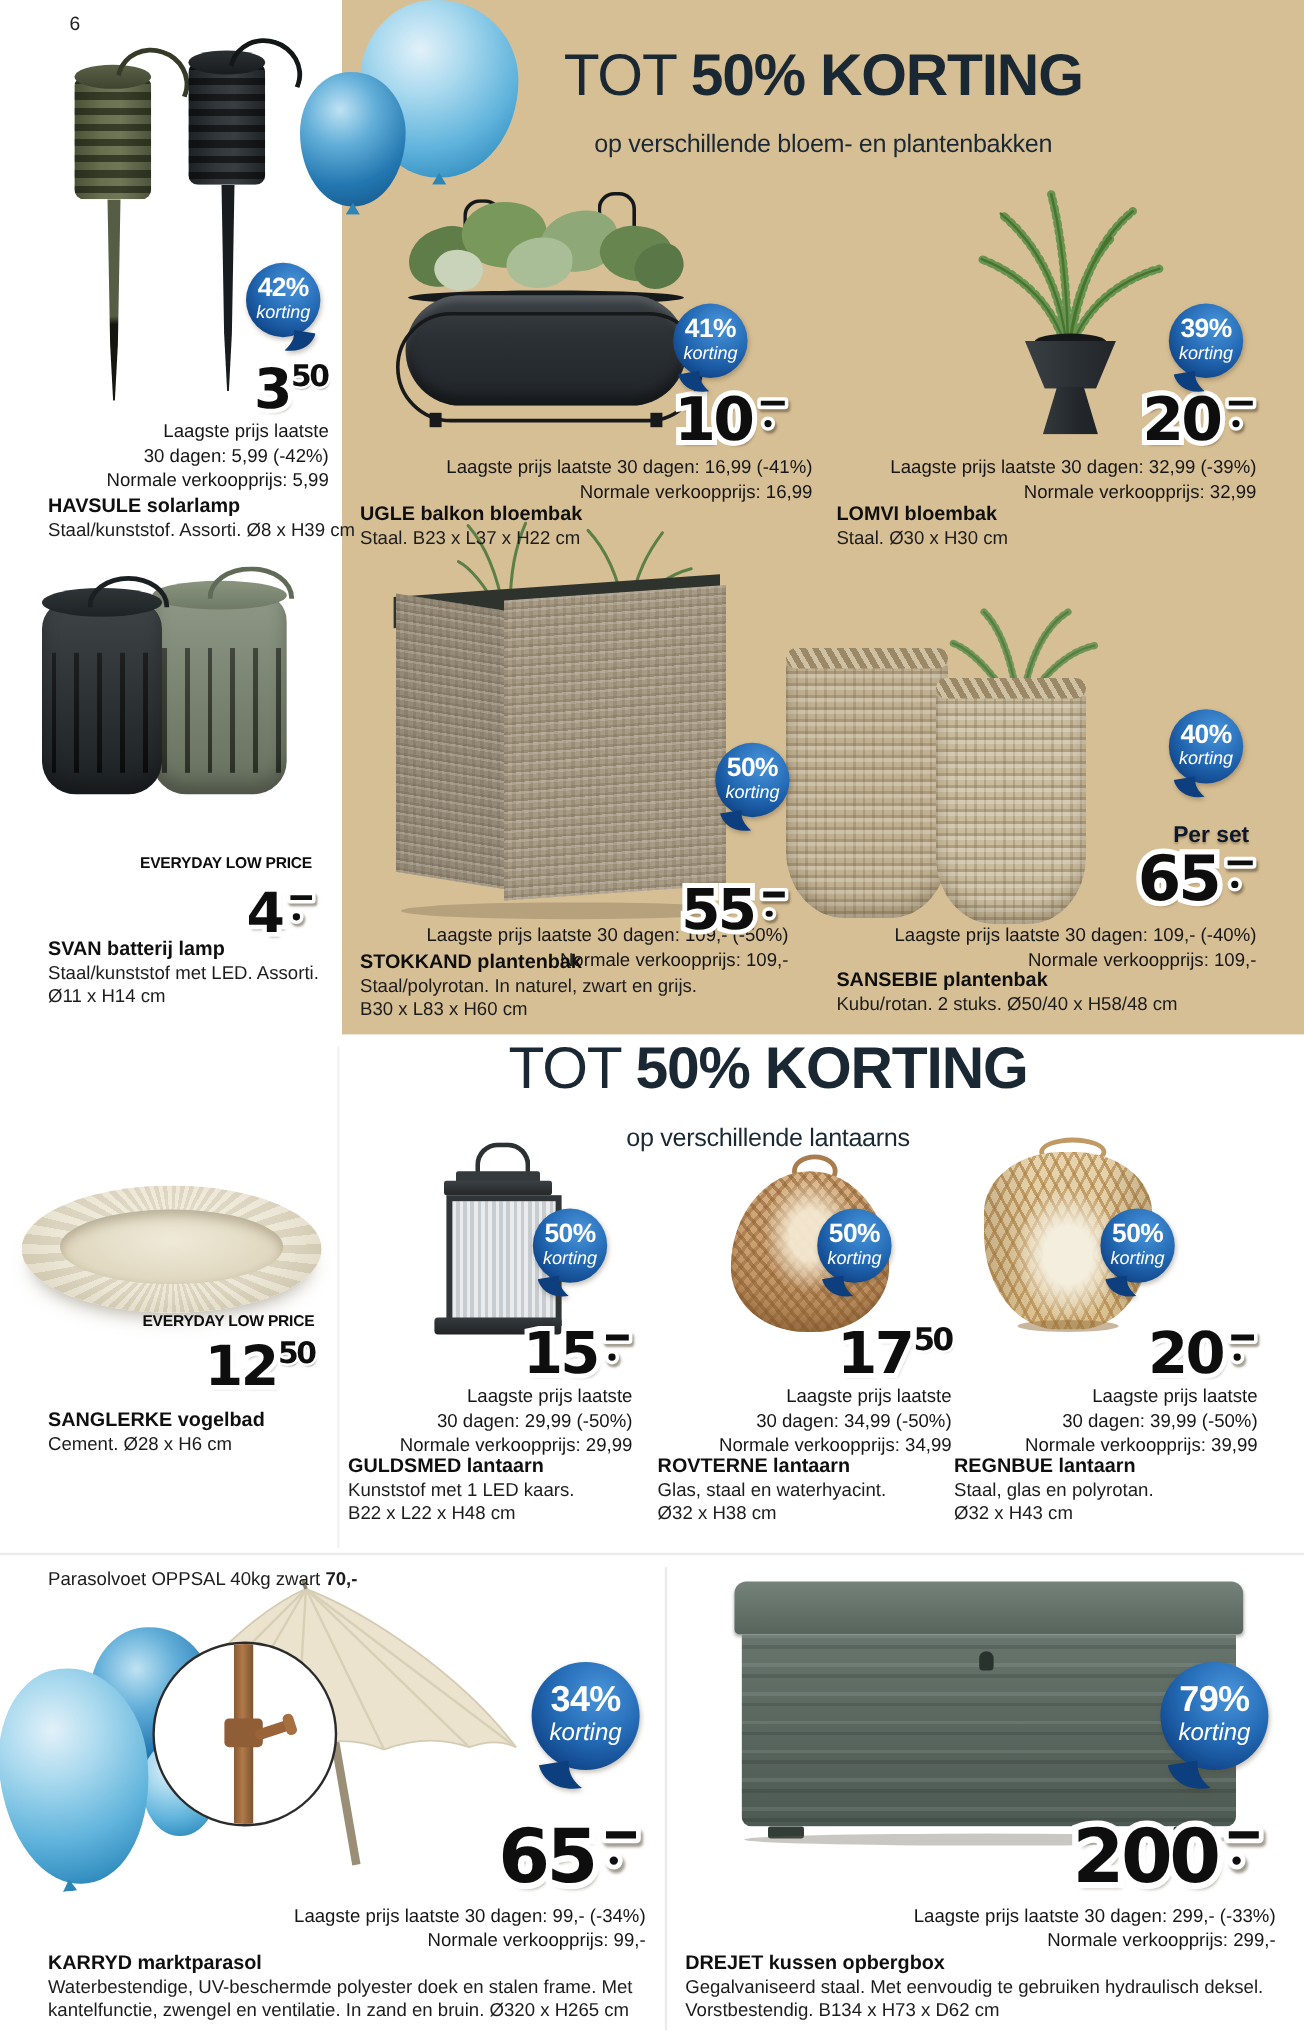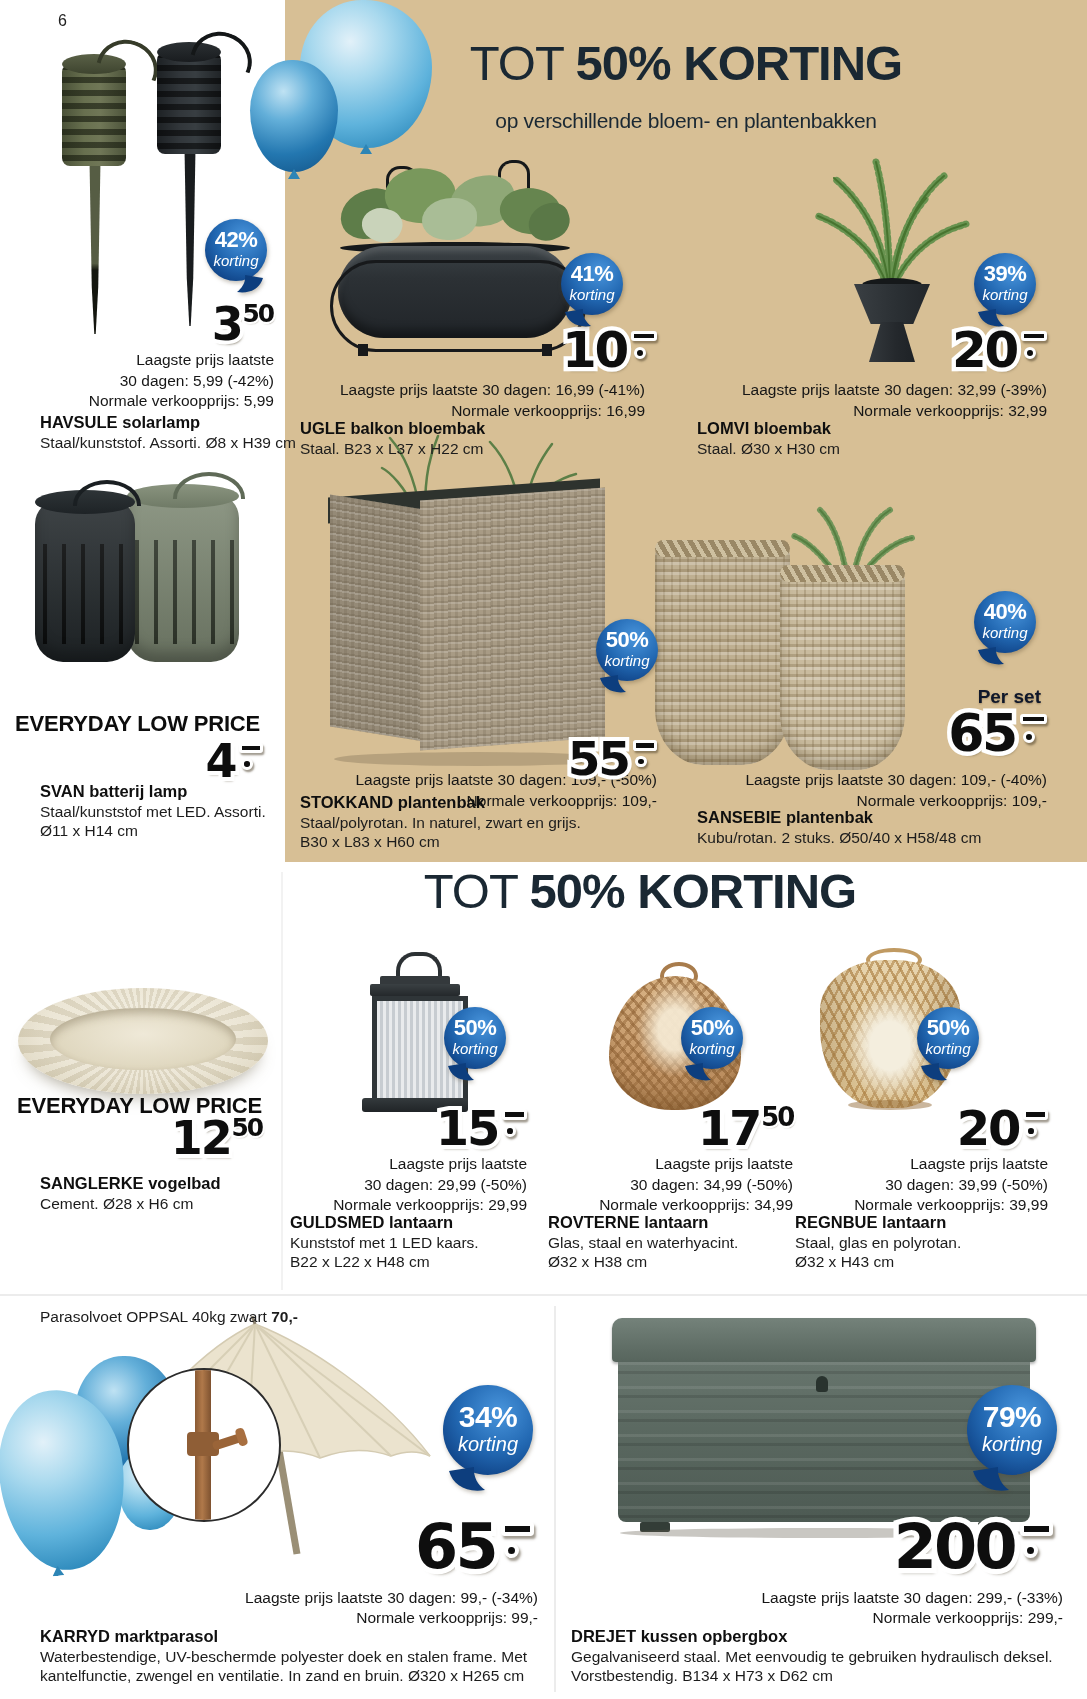--- a/index.html
+++ b/index.html
@@ -37,21 +37,21 @@
   .psup{font-size:.54em;display:inline-block;margin-left:.04em;}
   .pdash{position:relative;display:inline-block;width:.52em;height:.8em;margin-left:.08em;}
   .pdash i{position:absolute;background:#0e0e0e;border:.07em solid #fff;
     box-shadow:.03em .05em .04em rgba(70,58,35,.5);}
   .pdash .bar{left:0;top:.07em;width:.40em;height:.09em;border-radius:.06em;}
   .pdash .dot{left:.05em;top:.40em;width:.12em;height:.12em;border-radius:50%;}
   
   .note{position:absolute;text-align:right;font-size:15.5px;line-height:20.5px;color:#161616;white-space:nowrap;z-index:5;}
   .pname{position:absolute;font-size:16.5px;font-weight:700;color:#0f0f0f;white-space:nowrap;z-index:5;}
   .pdesc{position:absolute;font-size:15.5px;color:#1c1c1c;white-space:nowrap;z-index:5;}
-  .elp{position:absolute;font-size:22px;font-weight:800;letter-spacing:-.2px;color:#0d0d0d;white-space:nowrap;z-index:5;}
+  .elp{position:absolute;font-size:13px;font-weight:800;letter-spacing:-.2px;color:#0d0d0d;white-space:nowrap;z-index:5;}
   .perset{position:absolute;font-size:19px;font-weight:700;color:#0f172a;text-shadow:0 1px 2px rgba(80,60,30,.4);z-index:5;}
   #pagenum{position:absolute;left:58px;top:12px;font-size:16px;color:#222;z-index:5;}
   
   .illus{position:absolute;z-index:1;}
   .bal{position:absolute;}
   .bal.light{background:radial-gradient(circle at 38% 28%,#e2f1f9 0%,#a9d9ee 28%,#5fb3dc 62%,#2e8abc 88%,#26759f 100%);
     border-radius:48% 52% 50% 50%/46% 46% 56% 56%;}
   .bal.dark{background:radial-gradient(circle at 38% 28%,#bfe2f3 0%,#63afd9 30%,#2377b0 65%,#14568a 95%);
     border-radius:48% 52% 50% 50%/46% 46% 56% 56%;}
   .knot{position:absolute;width:12px;height:10px;background:#2d85b6;clip-path:polygon(50% 0,100% 100%,0 100%);}
@@ -141,21 +141,21 @@
     <div class="kort">korting</div>
   </div>
   <div class="price" style="right:430px;top:327px;font-size:50px;">
     <span class="stroke" data-text="10">10</span>
 
     <span class="pdash">
         <i class="bar"></i>
         <i class="dot"></i>
       </span>
   </div>
-  <div class="note" style="right:442px;top:380px;text-align:right;">
+  <div class="note" style="right:410px;top:380px;text-align:right;">
     <div>Laagste prijs laatste 30 dagen: 16,99 (-41%)</div>
     <div>Normale verkoopprijs: 16,99</div>
   </div>
   <div class="pname" style="left:300px;top:419px;">UGLE balkon bloembak</div>
   <div class="pdesc" style="left:300px;top:440px;">Staal. B23 x L37 x H22 cm</div>
 
   <div class="illus" style="left:790px;top:150px;width:200px;height:215px;">
     <svg class="abs" style="left:0;top:0;" width="200" height="150" viewBox="0 0 200 150">
       <g fill="none" stroke-linecap="round">
         <g stroke="#5d8f49" stroke-width="7" stroke-dasharray="2.5 4" opacity=".9">
@@ -299,20 +299,21 @@
     <div>Laagste prijs laatste 30 dagen: 109,- (-40%)</div>
   </div>
   <div class="note" style="right:40px;top:791px;">
     <div>Normale verkoopprijs: 109,-</div>
   </div>
   <div class="pname" style="left:697px;top:808px;">SANSEBIE plantenbak</div>
   <div class="pdesc" style="left:697px;top:829px;">Kubu/rotan. 2 stuks. Ø50/40 x H58/48 cm</div>
 
   <div class="hdr" style="left:240px;top:866px;width:800px;">
     <div class="t"><span class="light">TOT</span> <span class="bold">50% KORTING</span></div>
+    <div class="sub">op verschillende lantaarns</div>
   </div>
   <div class="rule" style="left:281px;top:872px;width:2px;height:418px;background:#f2f2f2;"></div>
 
   <div class="illus" style="left:18px;top:978px;width:255px;height:125px;">
     <div class="abs" style="left:0;top:10px;width:250px;height:106px;border-radius:50%;background:repeating-conic-gradient(rgba(140,128,100,.14) 0 4deg,rgba(255,255,255,.18) 4deg 8deg),radial-gradient(ellipse at 50% 40%,#f2edde 0%,#e8e1cd 55%,#d5ccb2 88%,#c9bfa2 100%);box-shadow:0 12px 16px -10px rgba(110,100,75,.55);"></div>
     <div class="abs" style="left:32px;top:30px;width:186px;height:62px;border-radius:50%;background:radial-gradient(ellipse at 50% 42%,#efe9d8,#e0d8c0 65%,#ccc1a4);box-shadow:inset 0 5px 9px rgba(120,108,82,.4);"></div>
   </div>
   <div class="elp" style="right:825px;top:1093px;">EVERYDAY LOW PRICE</div>
   <div class="price" style="right:825px;top:1117px;font-size:46px;">
     <span class="stroke" data-text="12">12</span>

